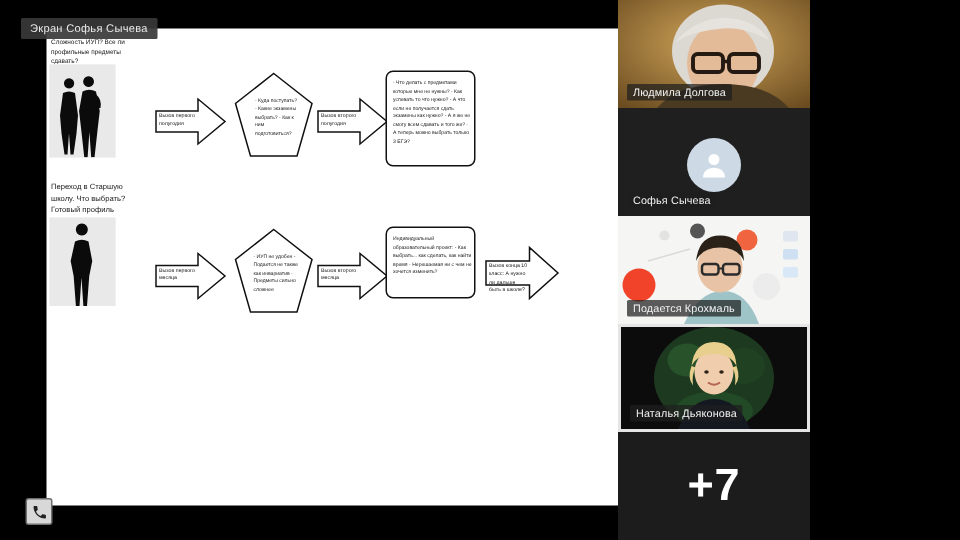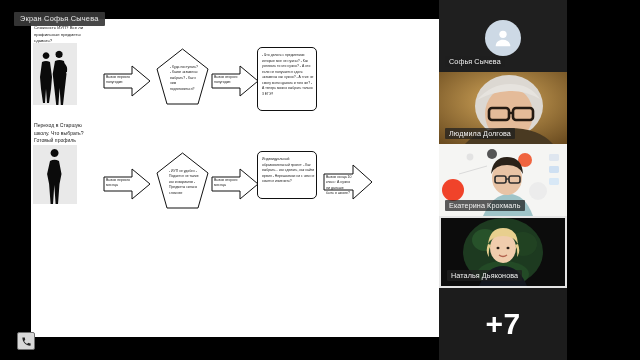--- a/index.html
+++ b/index.html
@@ -12,21 +12,20 @@
     height: 360px;
     overflow: hidden;
     font-family: "Liberation Sans", sans-serif;
   }
   #app {
     position: relative;
     width: 540px;
     height: 360px;
     background: #000000;
     overflow: hidden;
-    padding-left: 27px;
   }
 
   
   #share-area {
     position: absolute;
     left: 0; top: 0;
     width: 512px;
     height: 360px;
     background: #000000;
     overflow: hidden;
@@ -313,30 +312,20 @@
     <div id="call-icon">
       <svg width="11" height="11" viewBox="0 0 24 24">
         <path d="M6.6 10.8c1.5 2.9 3.7 5.1 6.6 6.6l2.2-2.2c.3-.3.7-.4 1-.2 1.2.4 2.4.6 3.6.6.6 0 1 .4 1 1V20c0 .6-.4 1-1 1C10.6 21 3 13.4 3 4c0-.6.4-1 1-1h3.5c.6 0 1 .4 1 1 0 1.3.2 2.5.6 3.6.1.3 0 .7-.2 1l-2.3 2.2z" fill="#222222"></path>
       </svg>
     </div>
 
   </div>
 
   <div id="rail">
 
-    <div class="tile" id="tile-1">
-      <div class="avatar-circle">
-        <svg width="22" height="22" viewBox="0 0 24 24">
-          <circle cx="12" cy="8" r="4" fill="#ffffff"></circle>
-          <path d="M4 21c0-4.4 3.6-7 8-7s8 2.6 8 7z" fill="#ffffff"></path>
-        </svg>
-      </div>
-      <div class="tile-name">Софья Сычева</div>
-    </div>
-
     <div class="tile" id="tile-2">
       <svg class="vid-el" style="left:0;top:0;" width="128" height="72" viewBox="0 0 128 72">
         <defs>
           <radialGradient id="warmbg" cx="50%" cy="40%" r="75%">
             <stop offset="0%" stop-color="#d2a65a"></stop>
             <stop offset="100%" stop-color="#6b4c20"></stop>
           </radialGradient>
         </defs>
         <rect width="128" height="72" fill="url(#warmbg)"></rect>
 
@@ -348,20 +337,30 @@
         <rect x="74" y="36" width="20" height="12" rx="3" fill="none" stroke="#241a12" stroke-width="2.6"></rect>
         <line x1="70" y1="41" x2="74" y2="41" stroke="#241a12" stroke-width="2.4"></line>
 
         <path d="M38 28 q14 -16 33 -16 q20 0 30 15 q-16 -9 -31 -8 q-18 1 -32 9z" fill="#e6e3de"></path>
 
         <path d="M26 72 q14 -16 44 -16 q30 0 44 16 z" fill="#4a3a22"></path>
       </svg>
       <div class="tile-name">Людмила Долгова</div>
     </div>
 
+    <div class="tile" id="tile-1">
+      <div class="avatar-circle">
+        <svg width="22" height="22" viewBox="0 0 24 24">
+          <circle cx="12" cy="8" r="4" fill="#ffffff"></circle>
+          <path d="M4 21c0-4.4 3.6-7 8-7s8 2.6 8 7z" fill="#ffffff"></path>
+        </svg>
+      </div>
+      <div class="tile-name">Софья Сычева</div>
+    </div>
+
     <div class="tile" id="tile-3">
       <svg class="vid-el" style="left:0;top:0;" width="128" height="72" viewBox="0 0 128 72">
         <rect width="128" height="72" fill="#f5f5f3"></rect>
 
         <circle cx="14" cy="46" r="11" fill="#f0432a"></circle>
         <circle cx="53" cy="10" r="5" fill="#555"></circle>
         <circle cx="86" cy="16" r="7" fill="#f0643f"></circle>
         <circle cx="99" cy="47" r="9" fill="#ececec"></circle>
         <circle cx="31" cy="13" r="3.4" fill="#e3e3e3"></circle>
         <rect x="110" y="10" width="10" height="7" rx="1.4" fill="#dfe6ef"></rect>
@@ -369,21 +368,21 @@
         <rect x="110" y="34" width="10" height="7" rx="1.4" fill="#d8e8f6"></rect>
         <path d="M20 30 L48 22 M60 18 L82 26" stroke="#dadada" stroke-width="1"></path>
 
         <path d="M44 72 q10 -22 26 -22 q16 0 24 22 z" fill="#9fc4c8"></path>
         <ellipse cx="68" cy="34" rx="15" ry="17" fill="#e8c3a5"></ellipse>
         <path d="M52 30 q2 -17 16 -17 q15 0 16 17 q-4 -9 -16 -9 q-12 0 -16 9z" fill="#2a2118"></path>
         <rect x="56" y="32" width="11" height="7" rx="2" fill="none" stroke="#2b2b2b" stroke-width="1.6"></rect>
         <rect x="70" y="32" width="11" height="7" rx="2" fill="none" stroke="#2b2b2b" stroke-width="1.6"></rect>
         <line x1="67" y1="35" x2="70" y2="35" stroke="#2b2b2b" stroke-width="1.4"></line>
       </svg>
-      <div class="tile-name">Екатерина Крохмаль</div>
+      <div class="tile-name">Подается Крохмаль</div>
     </div>
 
     <div class="tile active" id="tile-4">
       <svg class="vid-el" style="left:0;top:0;" width="124" height="68" viewBox="0 0 124 68">
         <rect width="124" height="68" fill="#0c0c0c"></rect>
 
         <ellipse cx="62" cy="34" rx="40" ry="34" fill="#1d3a20"></ellipse>
         <ellipse cx="44" cy="22" rx="13" ry="11" fill="#27522a"></ellipse>
         <ellipse cx="82" cy="26" rx="14" ry="12" fill="#24492592"></ellipse>
         <ellipse cx="62" cy="56" rx="26" ry="13" fill="#234a26"></ellipse>

